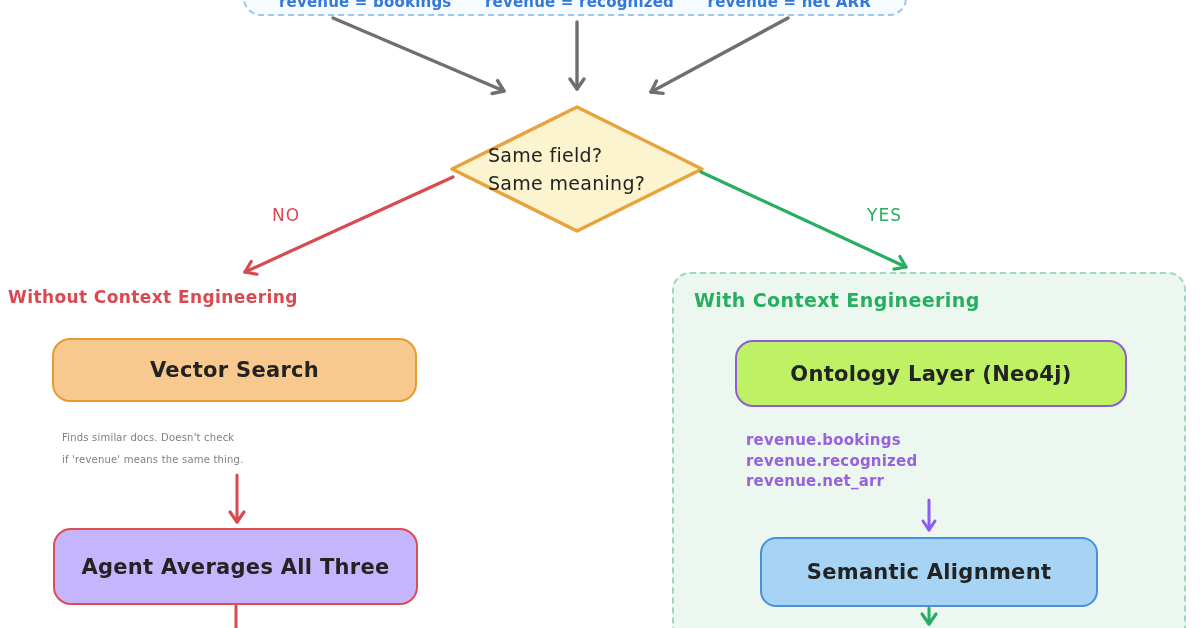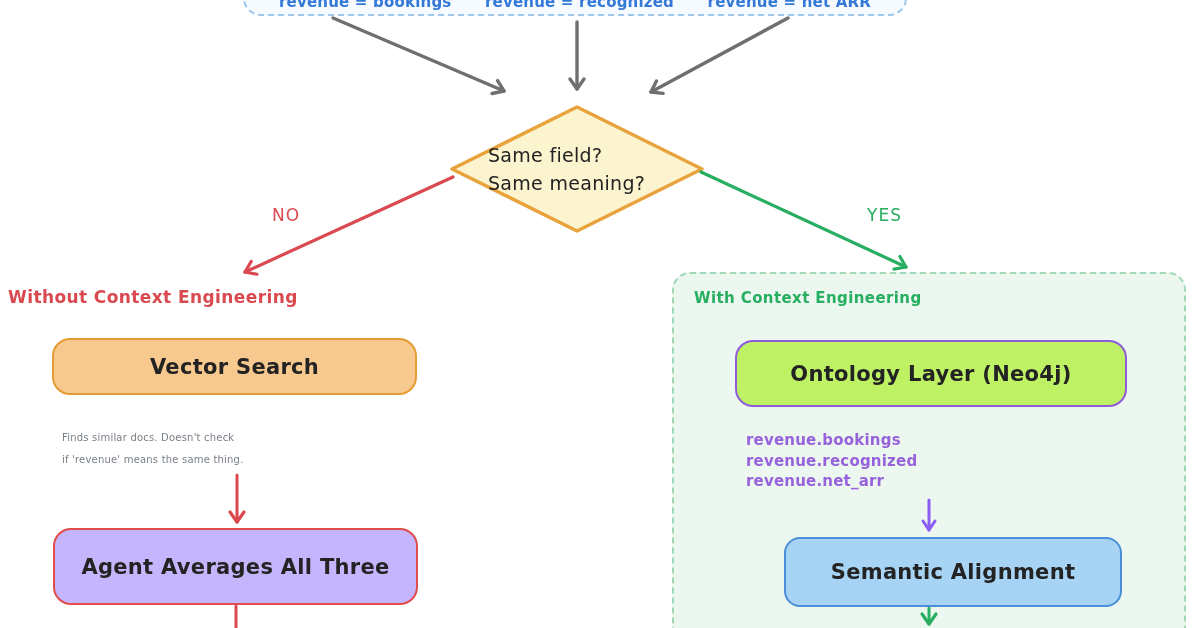--- a/index.html
+++ b/index.html
@@ -24,31 +24,31 @@
   .decision-text{
     left:488px;top:142px;font-size:19px;font-weight:400;line-height:27.5px;color:#232323;
     letter-spacing:.3px;
   }
   .branch-label{font-size:17px;font-weight:400;letter-spacing:1px;}
   .no-label{left:272px;top:205px;color:#d9494f;}
   .yes-label{left:831px;top:205px;color:#27ae60;margin-left:36px;}
   
   .section-heading{font-size:17px;font-weight:700;letter-spacing:.4px;white-space:nowrap;}
   .left-heading{left:8px;top:287px;color:#d9494f;}
-  .right-heading{left:694px;top:289px;color:#27ae60;font-size:15px;}
+  .right-heading{left:694px;top:289px;color:#27ae60;font-size:19px;}
   
   .node{
     box-sizing:border-box;display:flex;align-items:center;justify-content:center;
     border-radius:18px;font-size:21px;font-weight:600;color:#232323;letter-spacing:.3px;
     white-space:nowrap;
   }
-  .vector-box{left:52px;top:338px;width:365px;height:57px;background:#f8c98e;border:2.5px solid #e69c34;}
+  .vector-box{left:52px;top:338px;width:365px;height:64px;background:#f8c98e;border:2.5px solid #e69c34;}
   .agent-box{left:53px;top:528px;width:365px;height:77px;background:#c4b5fd;border:2.5px solid #e14d4d;}
   .ontology-box{left:735px;top:340px;width:392px;height:67px;background:#bef264;border:2.5px solid #8e5cd9;}
-  .semantic-box{left:760px;top:537px;width:338px;height:70px;background:#a7d4f4;border:2.5px solid #4a90d9;border-radius:16px;margin-left:24px;}
+  .semantic-box{left:760px;top:537px;width:338px;height:70px;background:#a7d4f4;border:2.5px solid #4a90d9;border-radius:16px;}
   
   .caption{left:62px;top:427px;font-size:10px;line-height:21.5px;color:#787f86;font-weight:500;letter-spacing:.2px;}
   .outputs{left:746px;top:430px;font-size:15px;line-height:20.5px;color:#9762db;font-weight:700;letter-spacing:.2px;}
   
   .context-panel{
     left:672px;top:272px;width:514px;height:380px;box-sizing:border-box;
     background:#ebf7ef;border:2px dashed #9fd8b4;border-radius:18px;
   }
 </style>
 </head>

